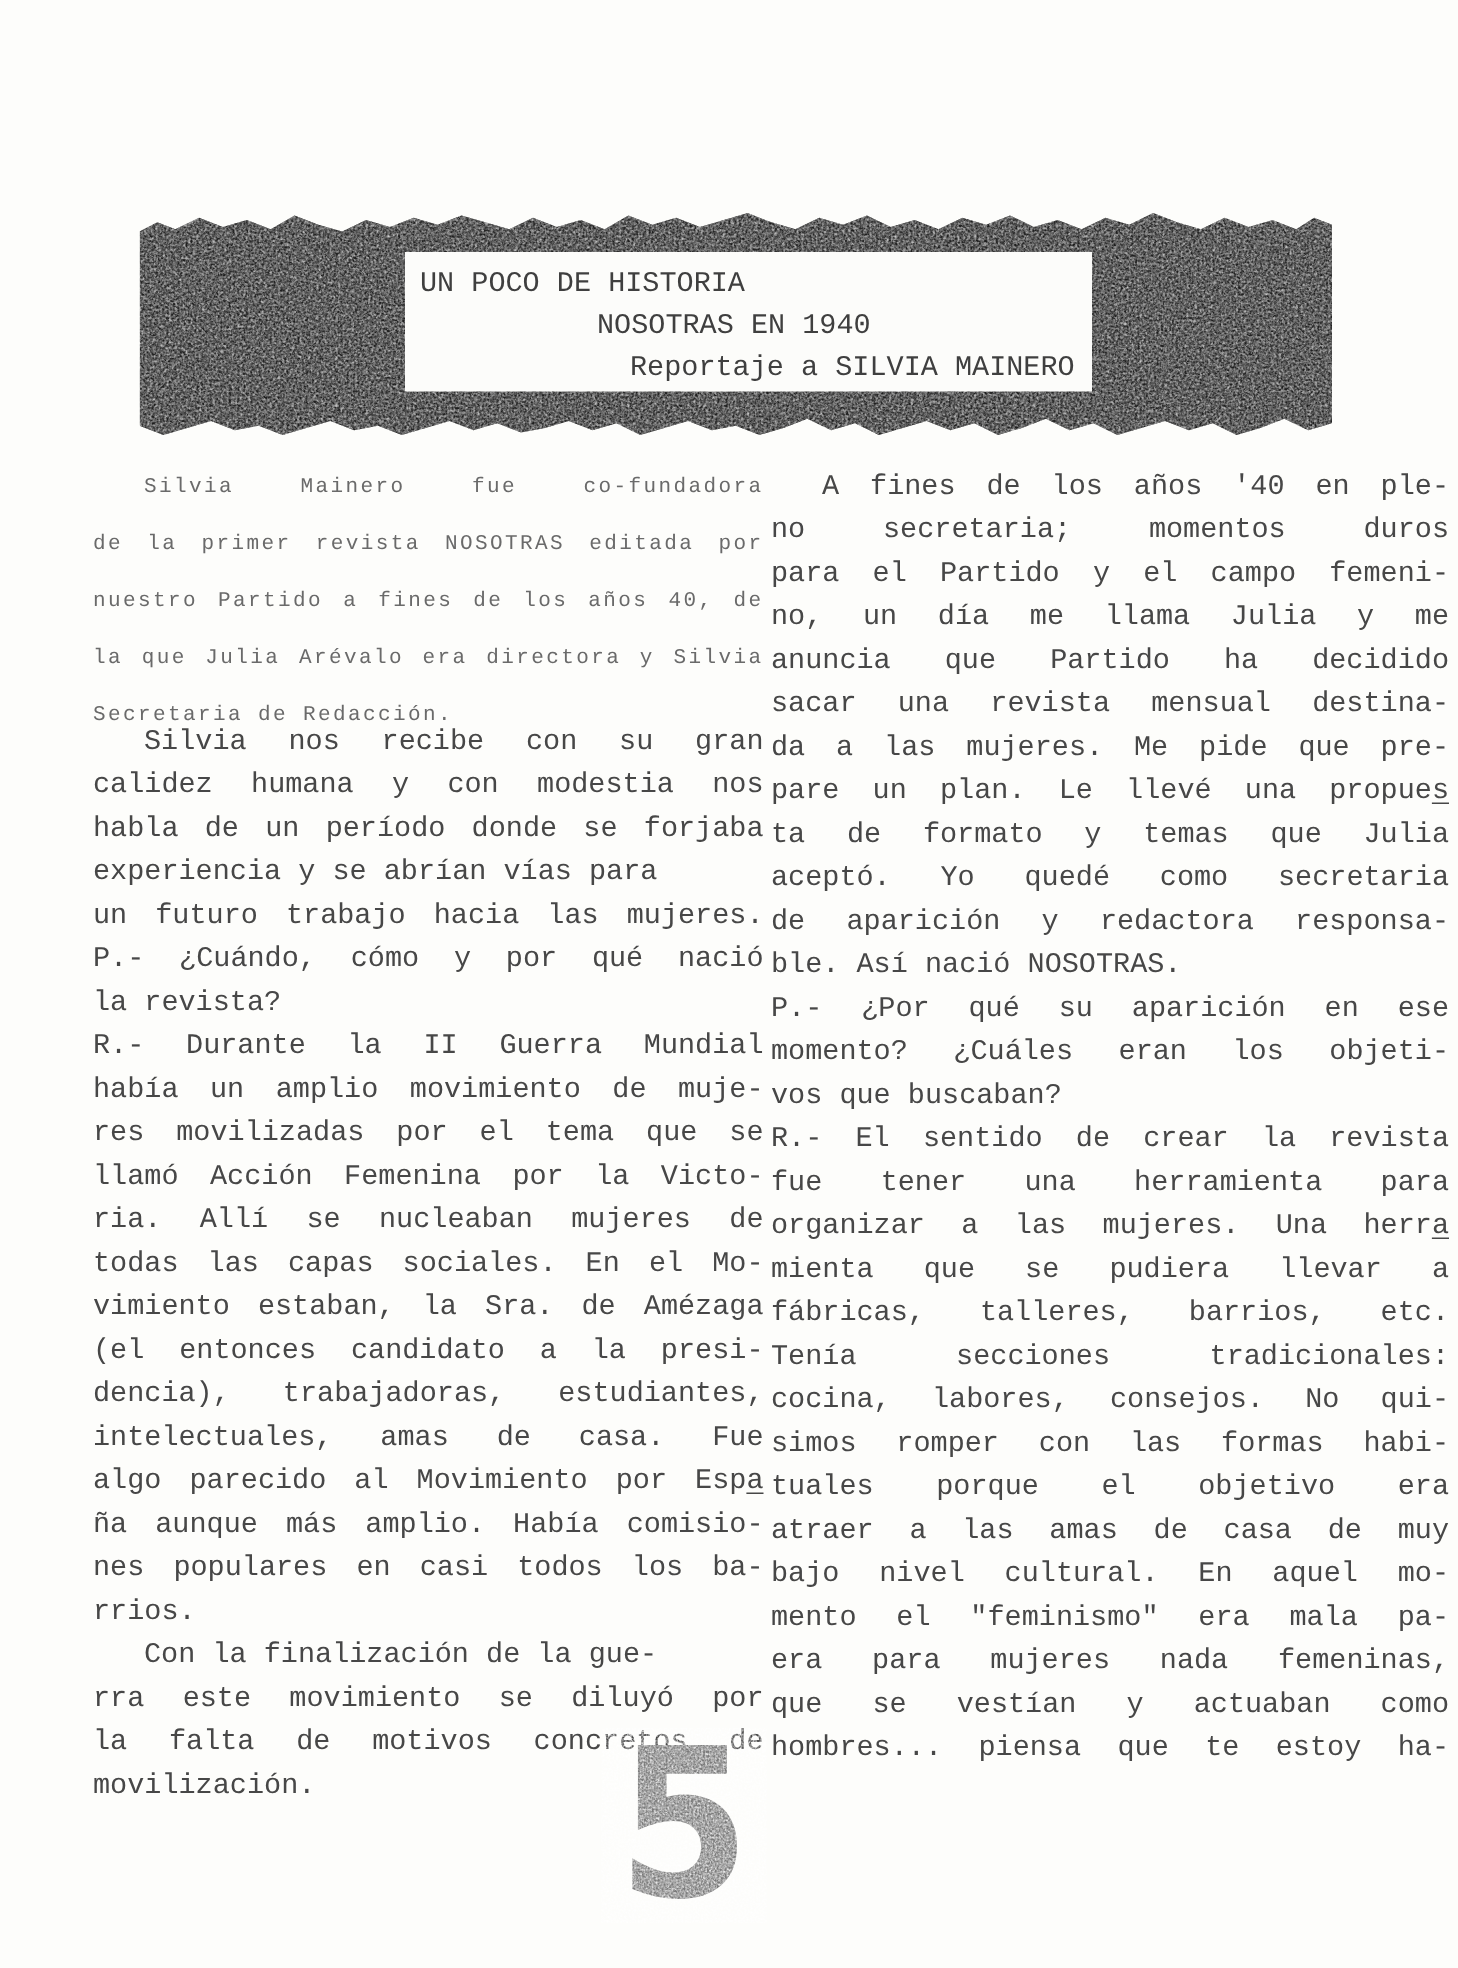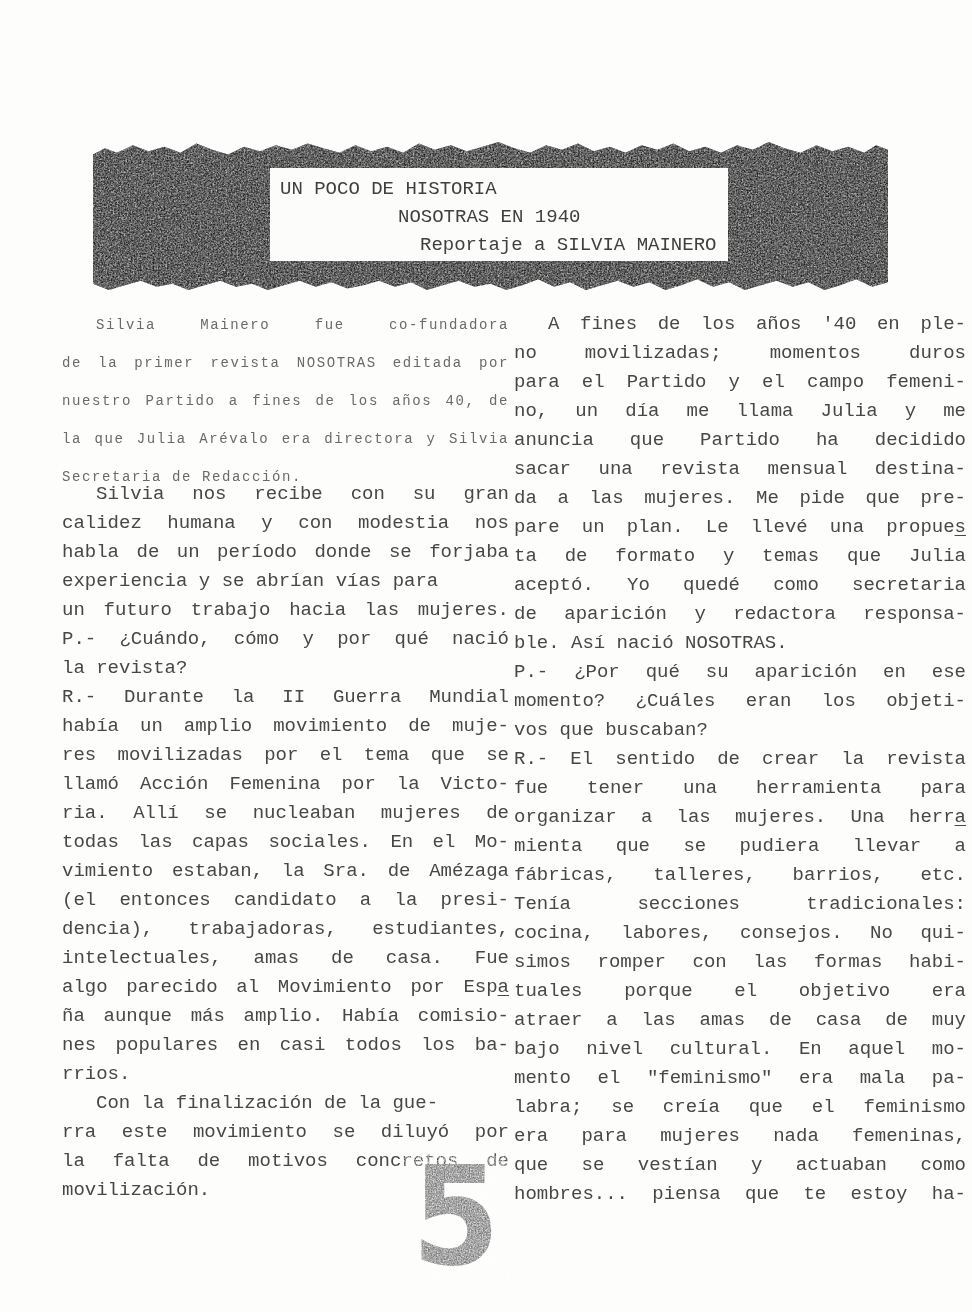--- a/index.html
+++ b/index.html
@@ -101,21 +101,21 @@
       <div class="line just">ña aunque más amplio. Había comisio-</div>
       <div class="line just">nes populares en casi todos los ba-</div>
       <div class="line">rrios.</div>
       <div class="line" style="padding-left: 34px;">Con la finalización de la gue-</div>
       <div class="line just">rra este movimiento se diluyó por</div>
       <div class="line just">la falta de motivos concretos de</div>
       <div class="line">movilización.</div>
     </div>
   <div class="col right-col">
       <div class="line just" style="padding-left: 34px;">A fines de los años '40 en ple-</div>
-      <div class="line just">no movilizadas; momentos duros</div>
+      <div class="line just">no secretaria; momentos duros</div>
       <div class="line just">para el Partido y el campo femeni-</div>
       <div class="line just">no, un día me llama Julia y me</div>
       <div class="line just">anuncia que Partido ha decidido</div>
       <div class="line just">sacar una revista mensual destina-</div>
       <div class="line just">da a las mujeres. Me pide que pre-</div>
       <div class="line just">pare un plan. Le llevé una propue<span class="u">s</span></div>
       <div class="line just">ta de formato y temas que Julia</div>
       <div class="line just">aceptó. Yo quedé como secretaria</div>
       <div class="line just">de aparición y redactora responsa-</div>
       <div class="line">ble. Así nació NOSOTRAS.</div>
@@ -127,21 +127,20 @@
       <div class="line just">organizar a las mujeres. Una herr<span class="u">a</span></div>
       <div class="line just">mienta que se pudiera llevar a</div>
       <div class="line just">fábricas, talleres, barrios, etc.</div>
       <div class="line just">Tenía secciones tradicionales:</div>
       <div class="line just">cocina, labores, consejos. No qui-</div>
       <div class="line just">simos romper con las formas habi-</div>
       <div class="line just">tuales porque el objetivo era</div>
       <div class="line just">atraer a las amas de casa de muy</div>
       <div class="line just">bajo nivel cultural. En aquel mo-</div>
       <div class="line just">mento el "feminismo" era mala pa-</div>
-      <div class="line just">labra; se creía que el feminismo</div>
       <div class="line just">era para mujeres nada femeninas,</div>
       <div class="line just">que se vestían y actuaban como</div>
       <div class="line just">hombres... piensa que te estoy ha-</div>
     </div>
 
   <div class="page-number">
     <span>5</span>
     <svg class="noise-svg">
       <rect width="100%" height="100%" filter="url(#grainWhite)" opacity="0.9"></rect>
     </svg>

